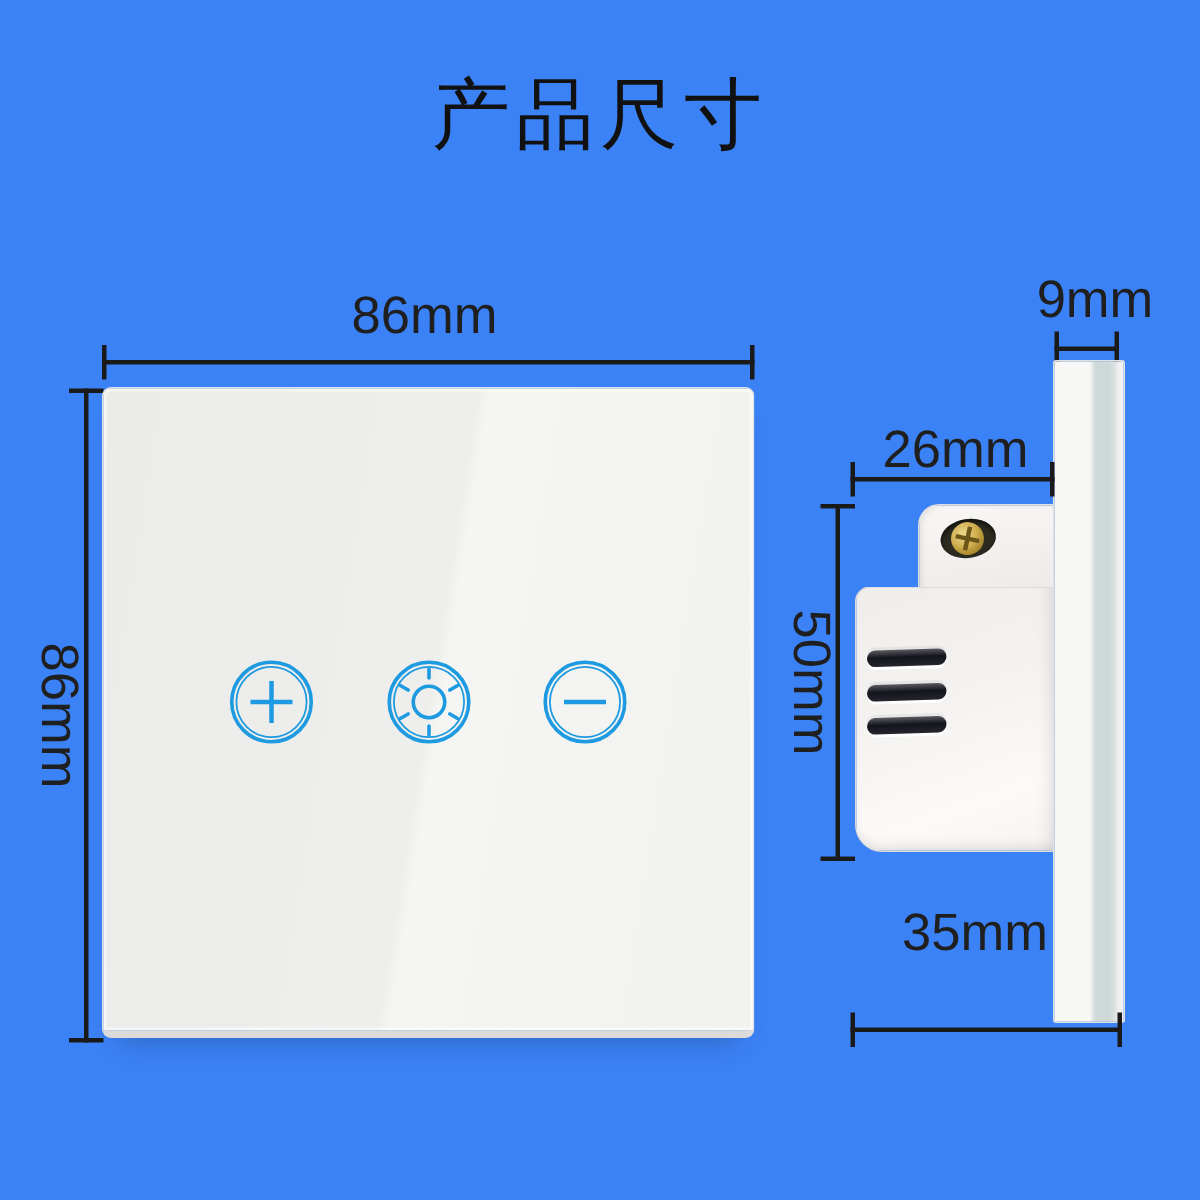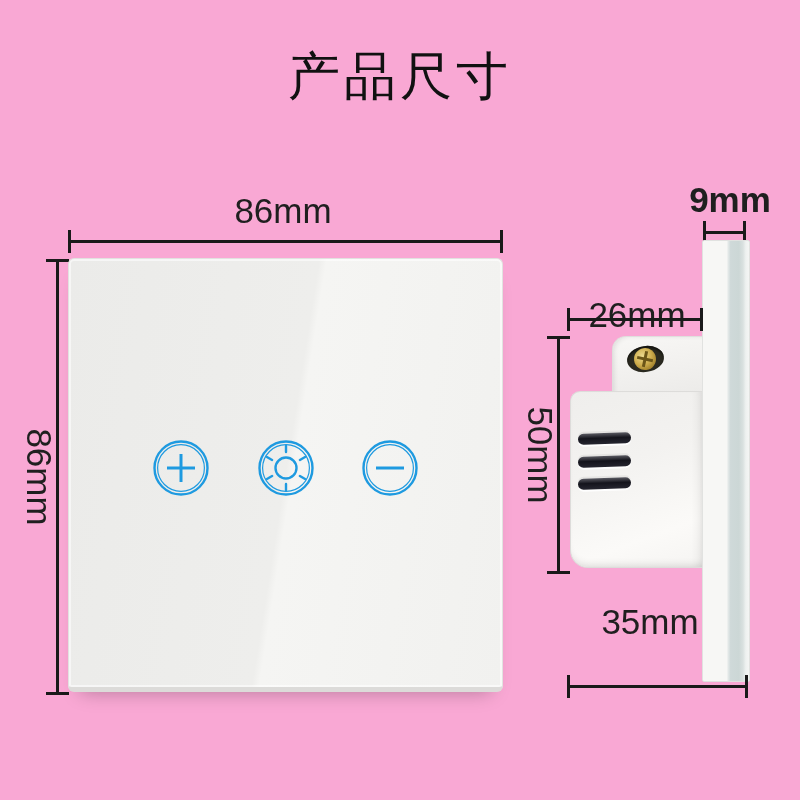--- a/index.html
+++ b/index.html
@@ -1,17 +1,17 @@
 <!DOCTYPE html>
 <html style="--accent-blue: #1e9ae0; --dimension-line: #1a1a1a; --panel-glass: #efefed; --glass-edge-tint: #ccd7d6;"><head>
 <meta charset="utf-8">
 <style>
   html,body { margin:0; padding:0; background:#ffffff; }
   #stage {
-    position:relative; width:800px; height:800px; background:#f9a8d4;
+    position:relative; width:800px; height:800px; background:#3b82f6;
     font-family:"Liberation Sans", sans-serif; color:#1c1c1c; overflow:hidden;
   }
 
   
   .title {
     position:absolute; left:0; right:0; top:42px; text-align:center;
     font-size:52px; font-weight:200; letter-spacing:4px; color:#111;
     font-family:"Liberation Sans", sans-serif;
   }
 
@@ -139,36 +139,36 @@
       <svg width="60" height="60" viewBox="0 0 60 60">
         <circle cx="30" cy="30" r="26.5" fill="none" stroke="var(--accent-blue,#1e9ae0)" stroke-width="2.4"></circle>
         <circle cx="30" cy="30" r="23.4" fill="none" stroke="var(--accent-blue,#1e9ae0)" stroke-width="1.2"></circle>
         <line x1="16" y1="30" x2="44" y2="30" stroke="var(--accent-blue,#1e9ae0)" stroke-width="3"></line>
       </svg>
     </div>
   </div>
 
   <div>
 
-    <div class="dlabel" style="left:730px; top:200px;font-weight:bold;">9mm</div>
+    <div class="dlabel" style="left:730px; top:200px;">9mm</div>
     <div class="dline-h" style="left:703px; top:231px; width:43px;"></div>
 
     <div class="slab"></div>
 
     <div class="ear"></div>
     <div class="screw-hole">
       <div class="screw"></div>
     </div>
 
     <div class="mech-body"></div>
     <div class="vent-slot slot-1"></div>
     <div class="vent-slot slot-2"></div>
     <div class="vent-slot slot-3"></div>
 
-    <div class="dlabel" style="left:637px; top:315px;">26mm</div>
+    <div class="dlabel" style="left:637px; top:300px;">26mm</div>
     <div class="dline-h" style="left:567px; top:318px; width:136px;"></div>
 
     <div class="dlabel rot" style="left:540px; top:455px;">50mm</div>
     <div class="dline-v" style="left:557px; top:336px; height:238px;"></div>
 
     <div class="dlabel" style="left:650px; top:622px;">35mm</div>
     <div class="dline-h" style="left:567px; top:685px; width:181px;"></div>
   </div>
 
 </div>

